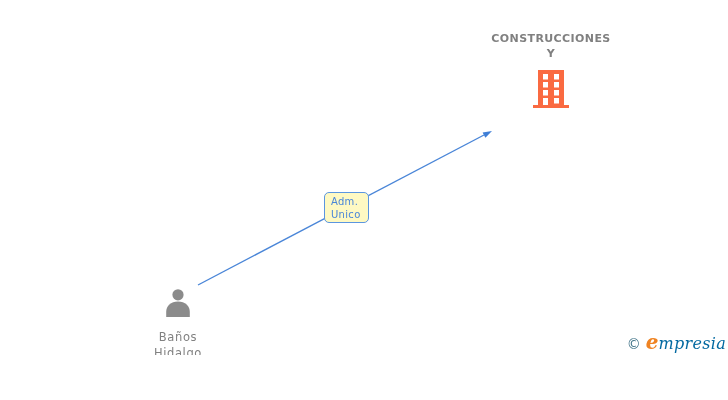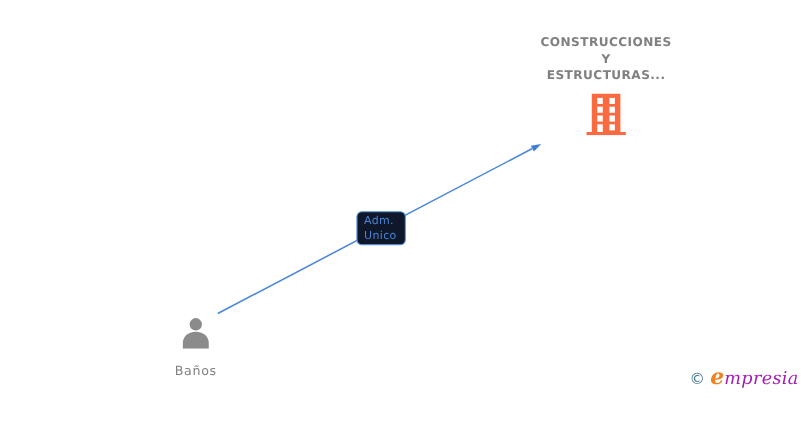--- a/index.html
+++ b/index.html
@@ -56,21 +56,21 @@
     letter-spacing: 0.6px;
   }
   
   .edge-label {
     position: absolute;
     left: 324px;
     top: 192px;
     width: 45px;
     height: 31px;
     box-sizing: border-box;
-    background: #0f172a;
+    background: #fef9c3;
     border: 1px solid #5b96e0;
     border-radius: 5px;
     font-size: 10px;
     color: #4a86d8;
     line-height: 13px;
     padding: 2px 0 0 6px;
     letter-spacing: 0.3px;
     cursor: pointer;
   }
   
@@ -90,40 +90,39 @@
   .brand {
     font-family: "DejaVu Serif", "Liberation Serif", serif;
     font-style: italic;
   }
   .brand-e {
     color: #ef8322;
     font-size: 20px;
     font-weight: bold;
   }
   .brand-rest {
-    color: #a21caf;
+    color: #0369a1;
     font-size: 16px;
     letter-spacing: 0.3px;
   }
 </style>
 </head>
 <body>
 
 <div class="canvas">
 
   <svg class="edge-layer" width="728" height="400" viewBox="0 0 728 400" xmlns="http://www.w3.org/2000/svg">
     <line x1="198" y1="285" x2="484" y2="135" stroke="#4a86d8" stroke-width="1.4"></line>
     <polygon points="492,131 485.4,137.8 482.6,132.5" fill="#3f7ed6"></polygon>
   </svg>
 
   <div class="company-node">
     <div class="company-name">
       <div>CONSTRUCCIONES</div>
       <div>Y</div>
-      <div>ESTRUCTURAS...</div>
     </div>
     <div class="company-icon-wrap">
       <svg width="36" height="38" viewBox="0 0 36 38" xmlns="http://www.w3.org/2000/svg">
         <rect x="5" y="0" width="26" height="35" fill="#fa6a41"></rect>
         <rect x="0" y="35" width="36" height="3" fill="#fa6a41"></rect>
         <rect x="10" y="4" width="5" height="5.5" fill="#ffffff"></rect>
         <rect x="21" y="4" width="5" height="5.5" fill="#ffffff"></rect>
         <rect x="10" y="12" width="5" height="5.5" fill="#ffffff"></rect>
         <rect x="21" y="12" width="5" height="5.5" fill="#ffffff"></rect>
         <rect x="10" y="20" width="5" height="5.5" fill="#ffffff"></rect>
@@ -141,20 +140,21 @@
 
   <div class="person-node">
     <div class="person-icon-wrap">
       <svg width="30" height="30" viewBox="0 0 30 30" xmlns="http://www.w3.org/2000/svg">
         <circle cx="15" cy="7.8" r="5.6" fill="#8b8b8b"></circle>
         <path d="M15 14.6 C 7.8 14.6 3.2 19.3 3.2 24.8 L 3.2 30 L 26.8 30 L 26.8 24.8 C 26.8 19.3 22.2 14.6 15 14.6 Z" fill="#8b8b8b"></path>
       </svg>
     </div>
     <div class="person-name">
       <div>Baños</div>
+      <div>Hidalgo</div>
     </div>
   </div>
 
   <div class="logo">
     <span class="copyright">©</span>
     <span class="brand brand-e">e</span>
     <span class="brand brand-rest">mpresia</span>
   </div>
 
 </div>

